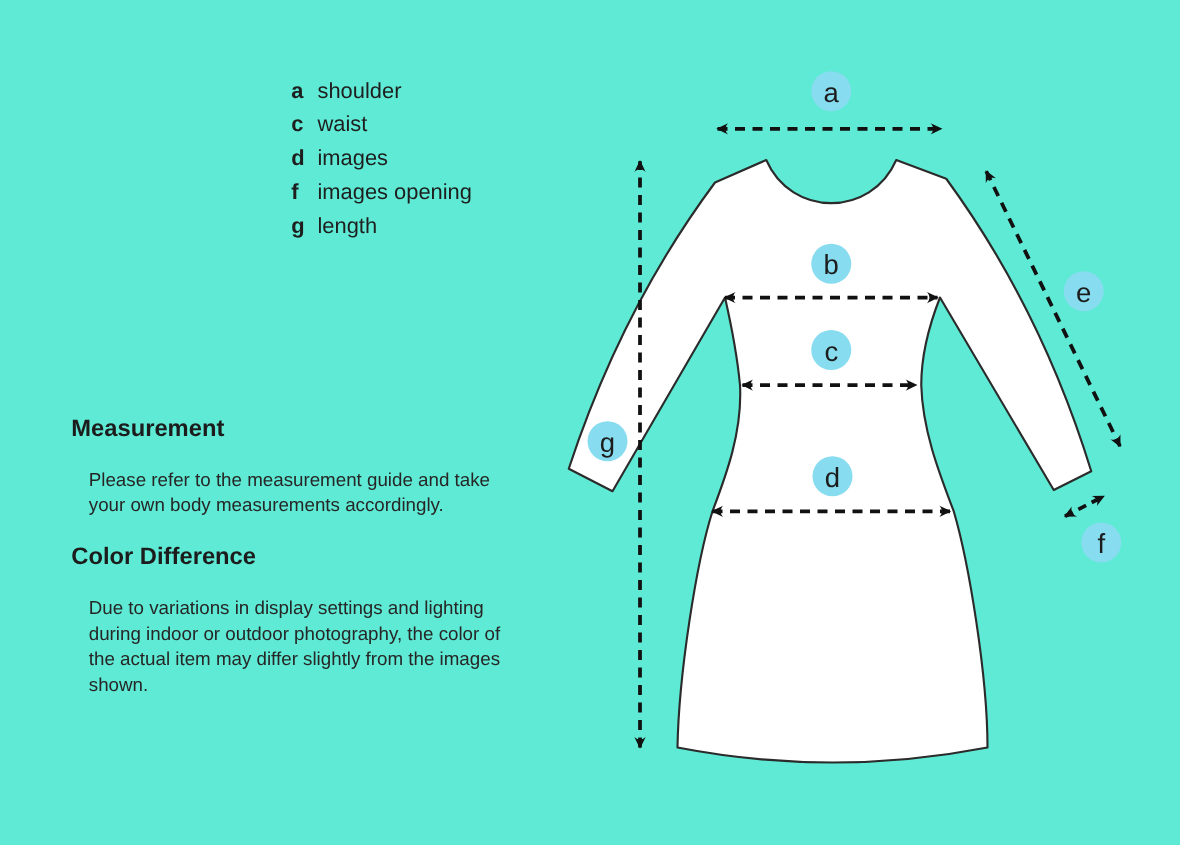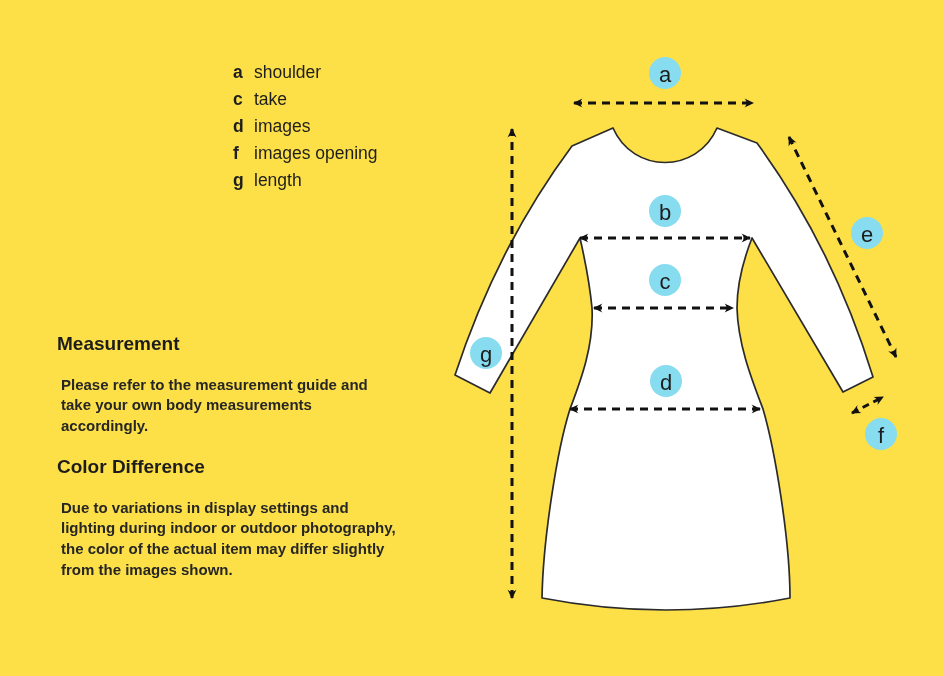--- a/index.html
+++ b/index.html
@@ -1,21 +1,21 @@
 <!DOCTYPE html>
 <html><head>
 <meta charset="utf-8">
 <style>
   * { box-sizing: border-box; }
   html, body { margin: 0; padding: 0; background: #ffffff; }
   .page {
     position: relative;
     width: 944px;
     height: 676px;
-    background: #fde047;
+    background: #5eead4;
     overflow: hidden;
     font-family: "Liberation Sans", "DejaVu Sans", sans-serif;
     color: #242424;
   }
   
   .legend {
     position: absolute;
     left: 233px;
     top: 59px;
     font-size: 17.5px;
@@ -38,22 +38,21 @@
     line-height: 20.7px;
     color: #262626;
   }
   .info h3 {
     font-size: 19px;
     font-weight: 700;
     margin: 0 0 20px 0;
     color: #1c1c1c;
   }
   .info p {
-    margin: 0 0 20px 4px;
-    font-weight: bold;
+    margin: 0 0 20px 14px;
   }
   
   .diagram-svg {
     position: absolute;
     left: 440px;
     top: 50px;
     width: 504px;
     height: 626px;
   }
   .badge-letter {
@@ -61,21 +60,21 @@
     font-size: 22px;
   }
 </style>
 </head>
 <body>
 
 <div class="page">
 
   <div class="legend">
     <div><span class="legend-key">a</span><span>shoulder</span></div>
-    <div><span class="legend-key">c</span><span>take</span></div>
+    <div><span class="legend-key">c</span><span>waist</span></div>
     <div><span class="legend-key">d</span><span>images</span></div>
     <div><span class="legend-key">f</span><span>images opening</span></div>
     <div><span class="legend-key">g</span><span>length</span></div>
   </div>
 
   <div class="info">
     <h3>Measurement</h3>
     <p>Please refer to the measurement guide and take your own body measurements accordingly.</p>
     <h3>Color Difference</h3>
     <p>Due to variations in display settings and lighting during indoor or outdoor photography, the color of the actual item may differ slightly from the images shown.</p>

